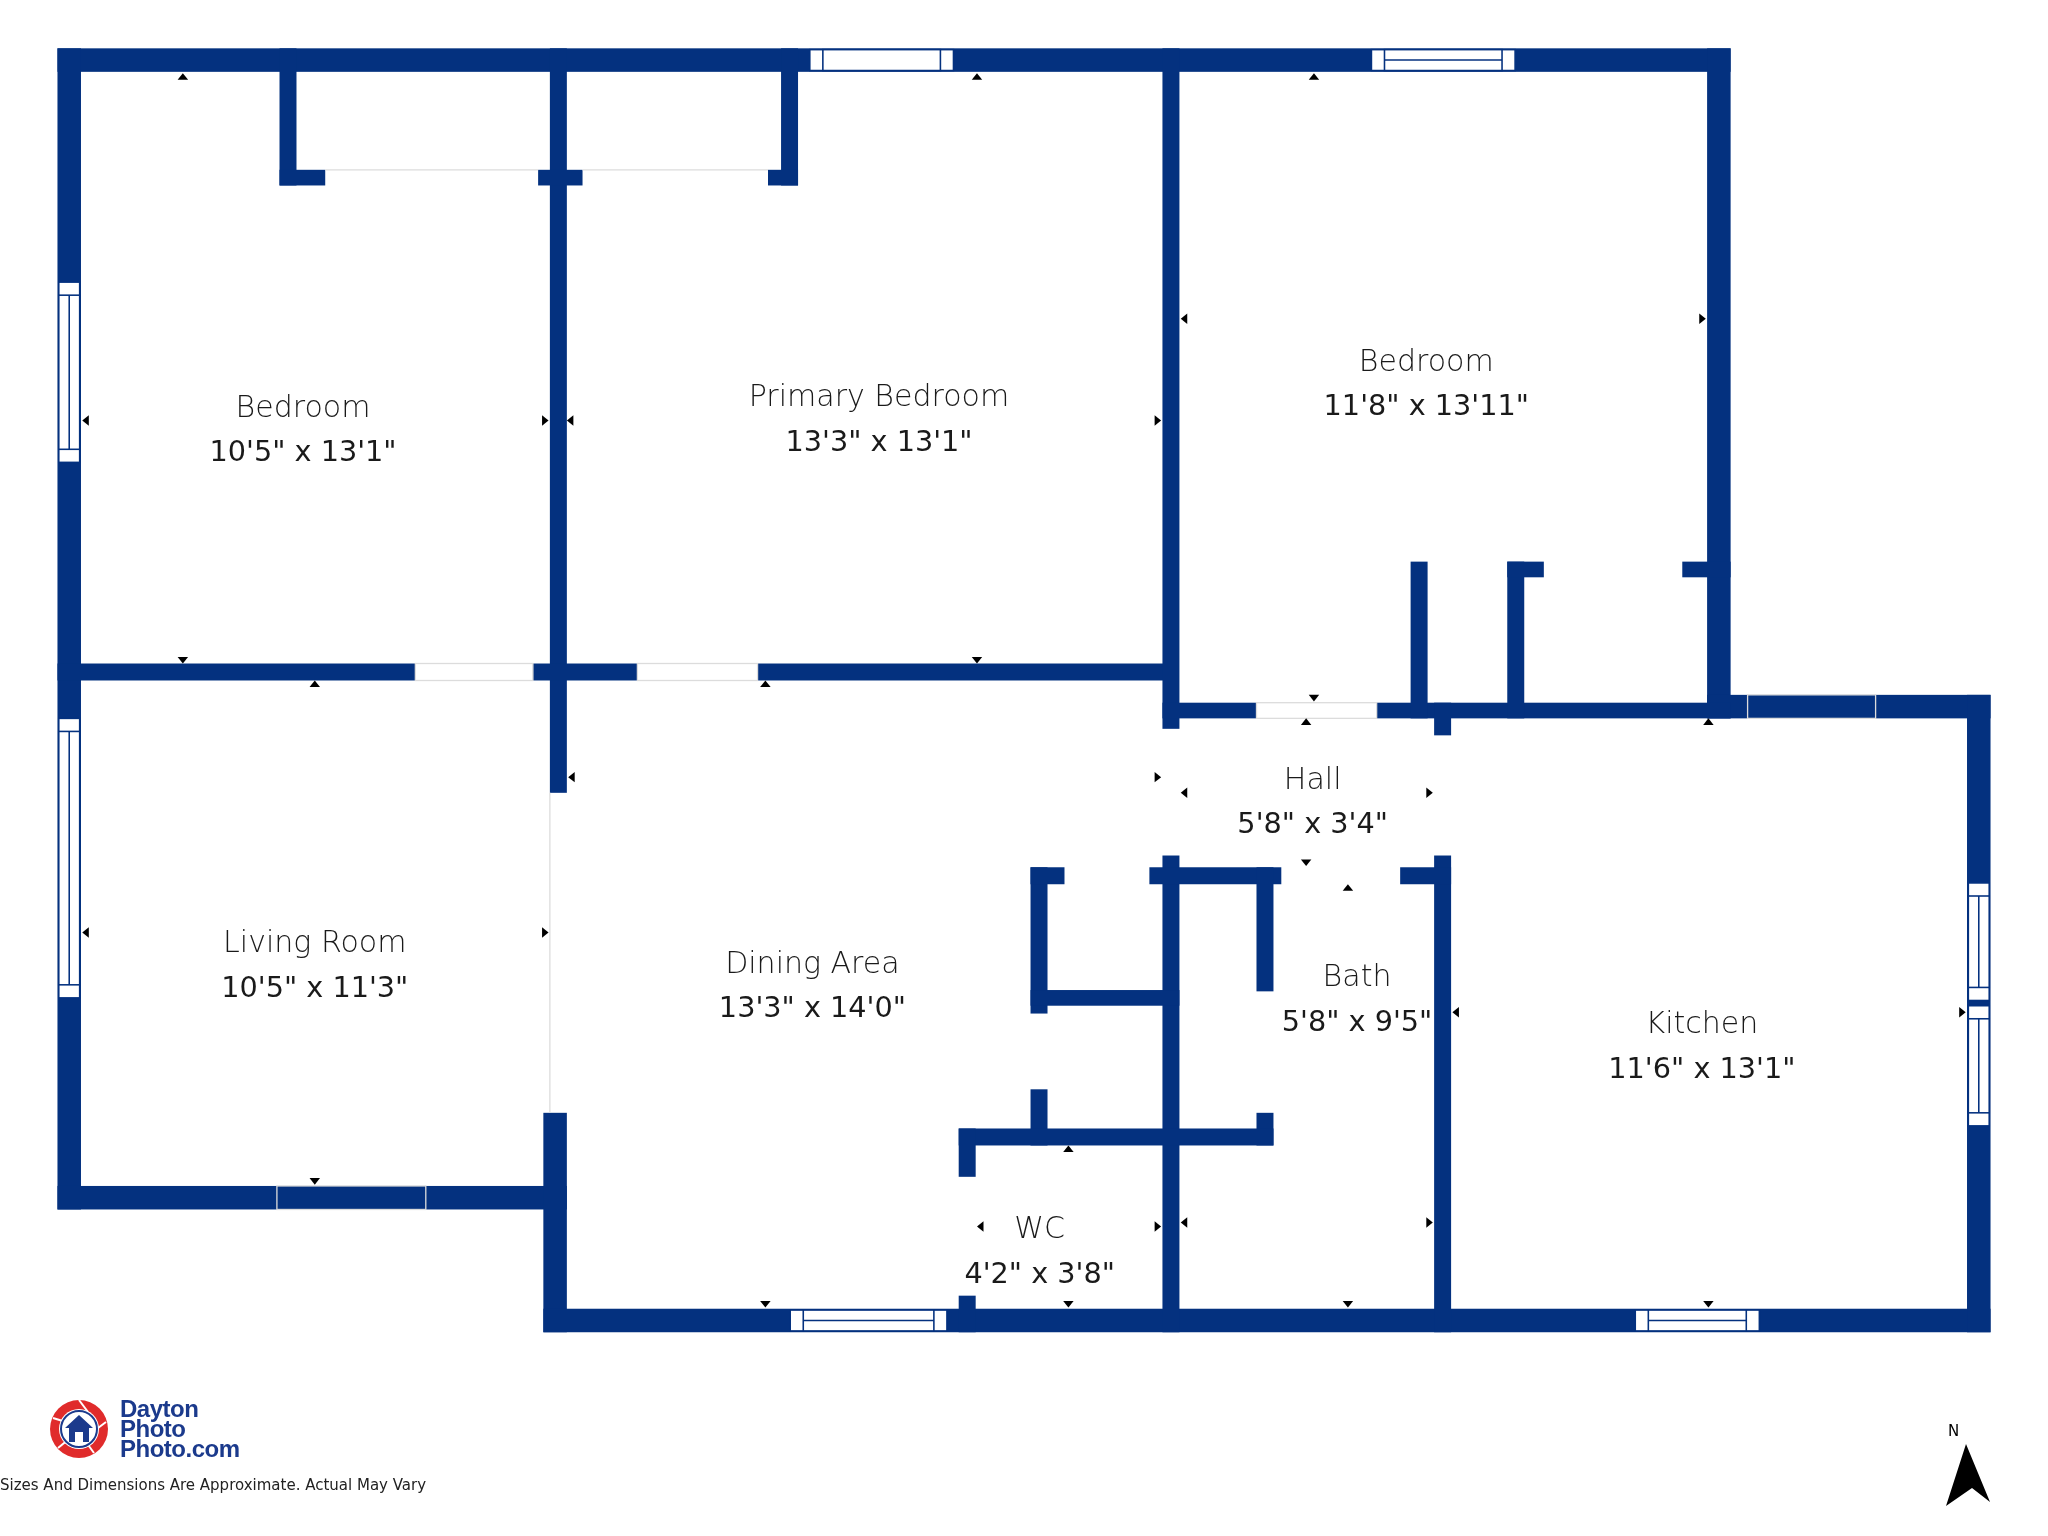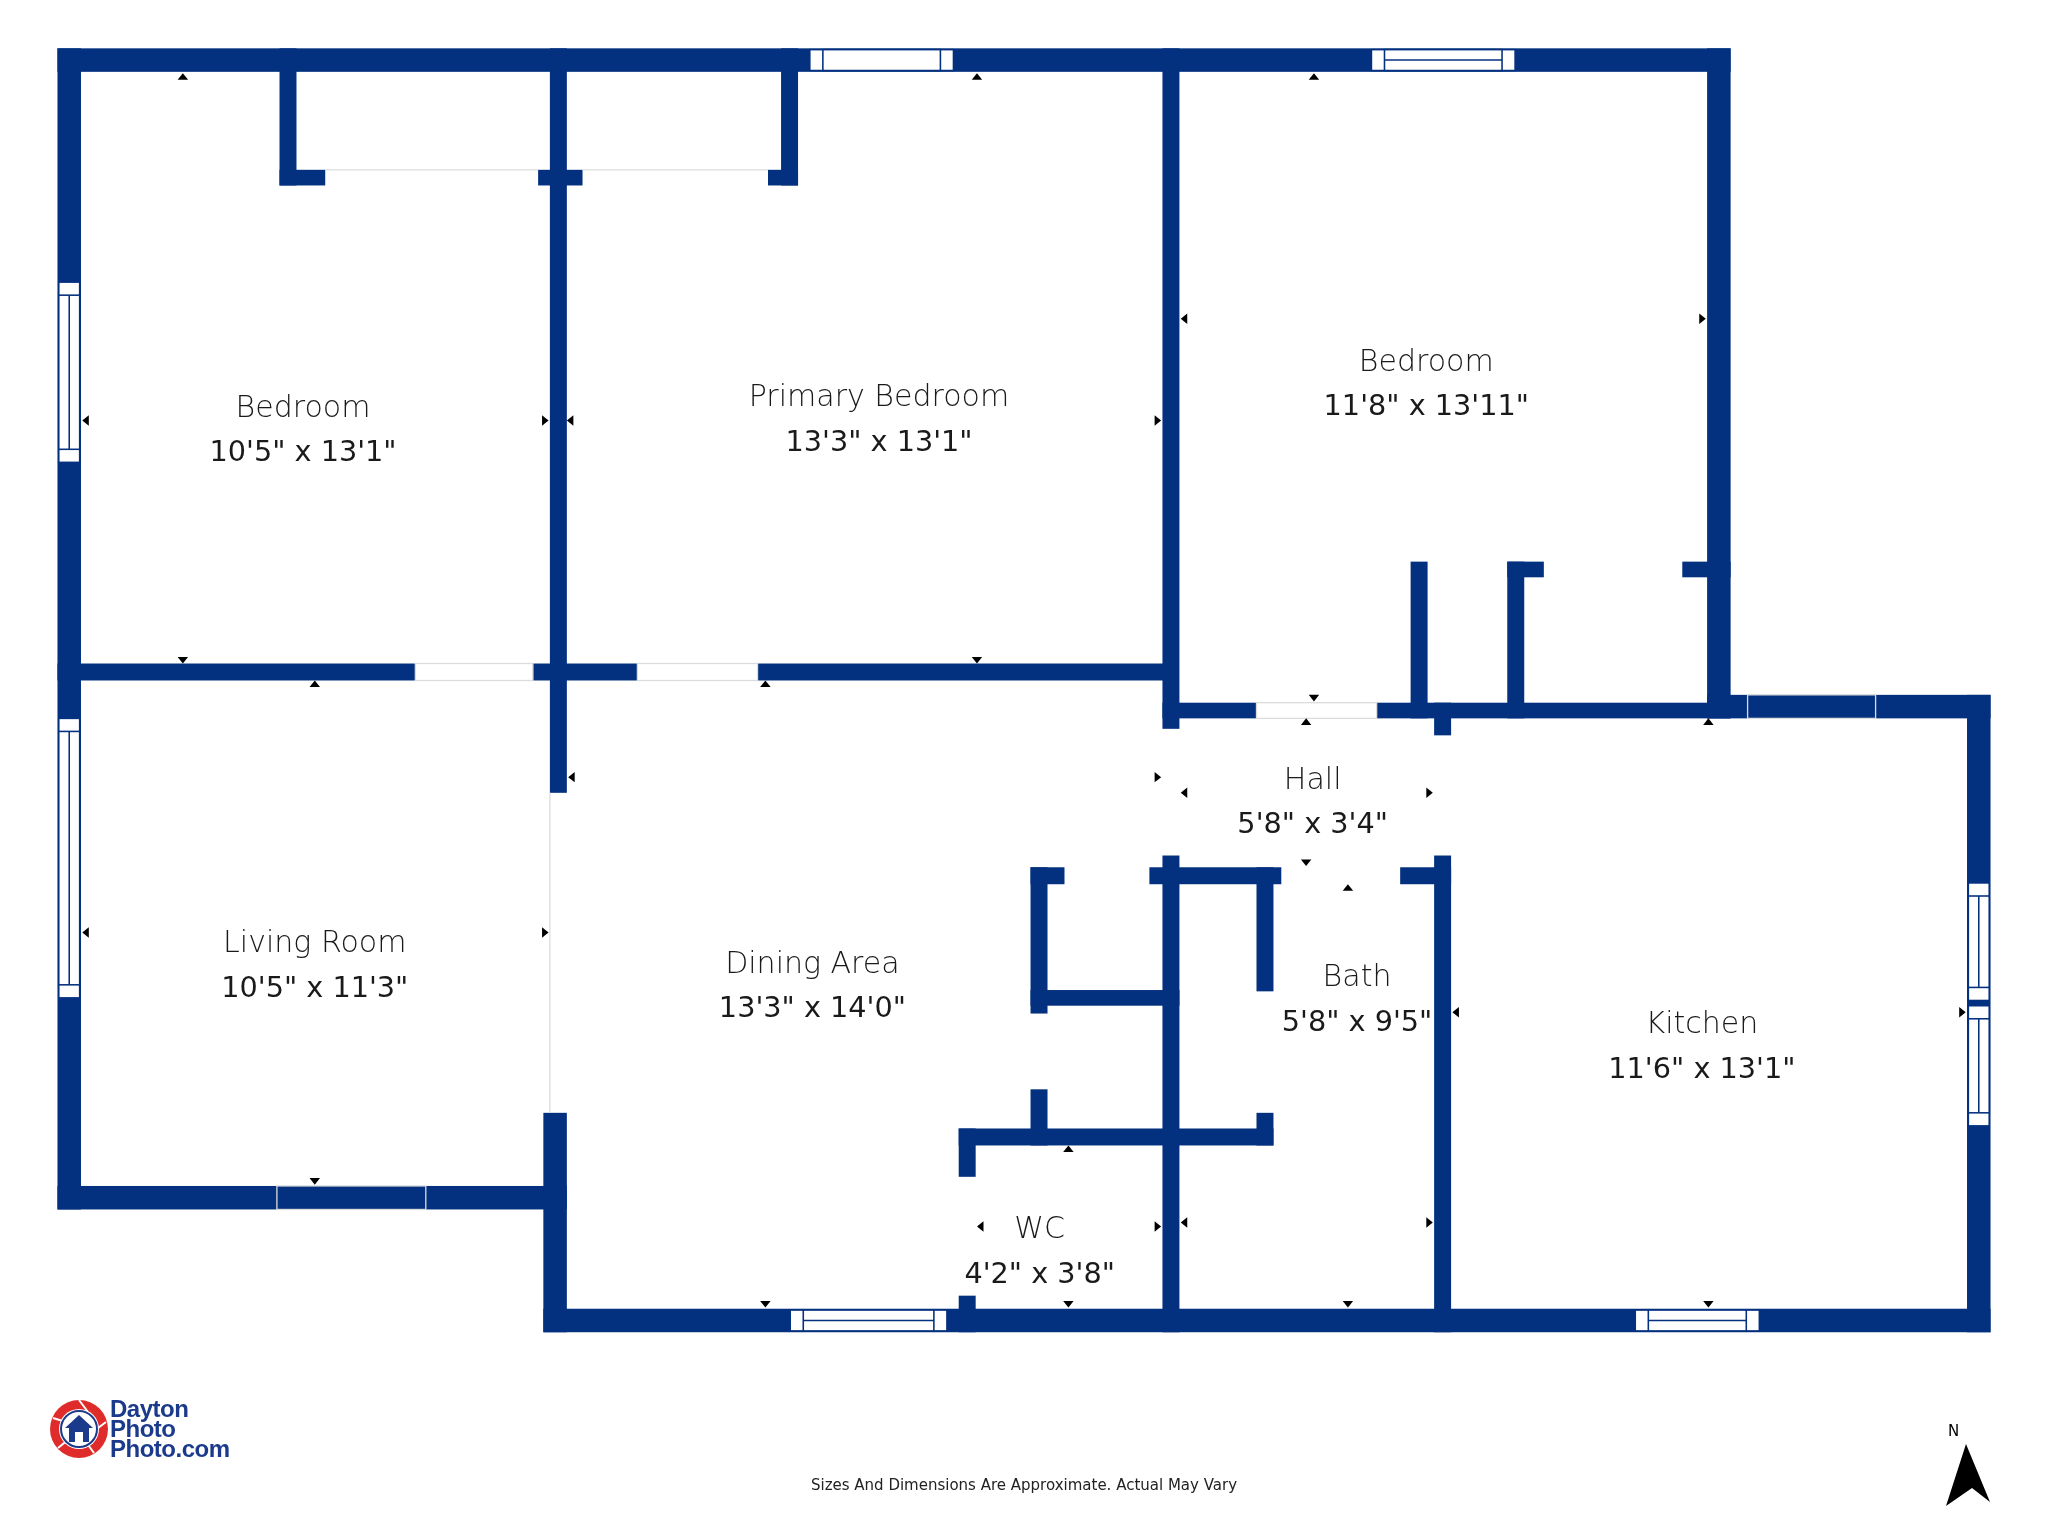--- a/index.html
+++ b/index.html
@@ -3,24 +3,24 @@
 <meta charset="utf-8">
 <style>
   html, body { margin:0; padding:0; background:#ffffff; }
   body { width:2048px; height:1536px; overflow:hidden; position:relative; font-family:"DejaVu Sans", sans-serif; }
   #plan { position:absolute; left:0; top:0; width:2048px; height:1536px; }
   .wall { fill:#04317f; }
   .win-frame { fill:#ffffff; stroke:#04317f; stroke-width:1.2; }
   .arrow { fill:#000000; }
   .room-name { font-family:"DejaVu Sans", sans-serif; font-size:23px; fill:#1a1a1a; text-anchor:middle; font-weight:300; }
   .room-dim { font-family:"DejaVu Sans", sans-serif; font-size:22px; fill:#1a1a1a; text-anchor:middle; }
-  .disclaimer { position:absolute; left:0; width:2048px; top:1476px; text-align:center; font-family:"DejaVu Sans", sans-serif; font-size:15px; color:#222; }
+  .disclaimer { position:absolute; left:0; width:2048px; top:1476px; font-family:"DejaVu Sans", sans-serif; font-size:15px; color:#222; }
   .logo { position:absolute; left:48px; top:1398px; display:flex; align-items:center; }
   .logo-mark { width:62px; height:62px; }
-  .logo-text { margin-left:0; font-family:"Liberation Sans", sans-serif; font-weight:bold; color:#1b3a8c; font-size:24px; line-height:20px; letter-spacing:-0.5px; }
+  .logo-text { margin-left:10px; font-family:"Liberation Sans", sans-serif; font-weight:bold; color:#1b3a8c; font-size:24px; line-height:20px; letter-spacing:-0.5px; }
   .north { position:absolute; left:1940px; top:1422px; width:56px; height:90px; }
   .north-label { position:absolute; left:1948px; top:1422px; font-family:"DejaVu Sans", sans-serif; font-size:15px; color:#000; }
 </style>
 </head>
 <body>
 
 <svg id="plan" viewBox="0 0 1568 1176" xmlns="http://www.w3.org/2000/svg">
 
   <g>
 

